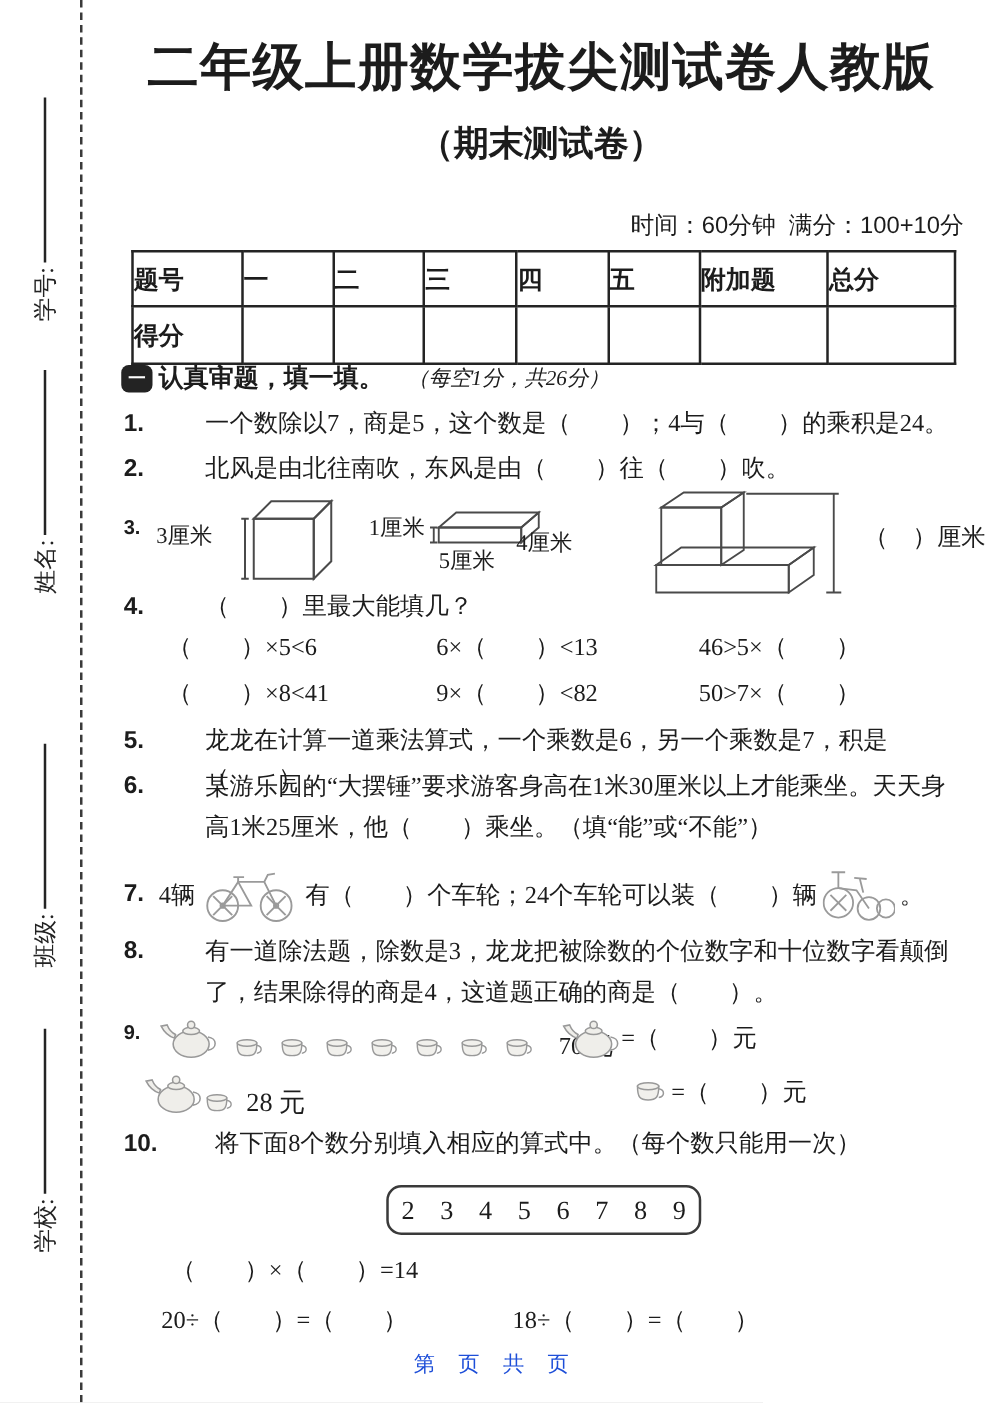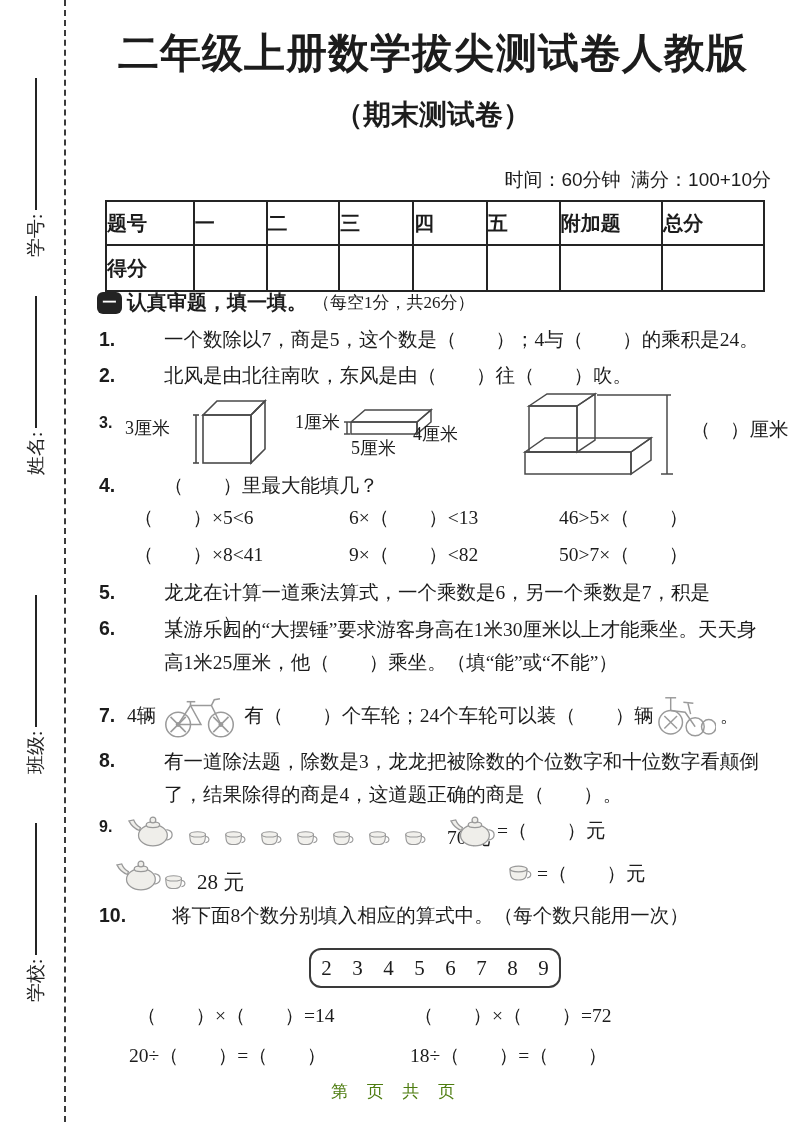--- a/index.html
+++ b/index.html
@@ -24,33 +24,33 @@
   .score-table{position:absolute;left:105px;top:200px;width:660px;border-collapse:collapse;
         font-family:"Liberation Sans",sans-serif;font-size:20px;font-weight:600;}
   .score-table th,.score-table td{border:2px solid #242424;text-align:left;padding:0;}
   .score-table tr:nth-child(1) th{height:42px;}
   .score-table tr:nth-child(2) td{height:44px;}
   
   .section{left:97px;top:289px;display:flex;align-items:center;}
   .badge{width:25px;height:22px;background:#232323;border-radius:6px;color:#fff;display:inline-flex;
          align-items:center;justify-content:center;font-size:14px;font-weight:700;margin-right:5px;}
   .sec-title{font-family:"Liberation Sans",sans-serif;font-weight:700;font-size:20px;}
-  .sec-note{font-size:17px;margin-left:6px;}
+  .sec-note{font-size:17px;margin-left:19px;font-style:italic;}
   
   .q{position:absolute;left:99px;width:676px;display:flex;align-items:flex-start;
      font-size:19.5px;line-height:31px;}
   .qnum{flex:0 0 auto;min-width:28px;font-family:"Liberation Sans",sans-serif;font-weight:700;}
   .qtext{flex:1;margin-left:37px;}
   .figlabel{font-size:18px;white-space:nowrap;}
   svg.fig{display:block;}
   .numbox{position:absolute;left:309px;top:948px;width:248px;height:36px;border:2px solid #3a3a3a;
           border-radius:12px;display:flex;align-items:center;justify-content:space-around;
           font-size:21px;}
   .eq{position:absolute;font-size:19.5px;white-space:nowrap;}
-  .footer{left:0;top:1080px;width:793px;text-align:center;font-size:17px;letter-spacing:7px;color:#4d7c0f;
+  .footer{left:0;top:1080px;width:793px;text-align:center;font-size:17px;letter-spacing:7px;color:#1d4ed8;
           font-family:"Liberation Sans",sans-serif;}
 </style>
 </head>
 <body>
 
 <div class="page">
 
   <div class="cutline"></div>
 
   <div class="sb-field" style="top:73px;height:184px;">
@@ -326,21 +326,20 @@
     <span>3</span>
     <span>4</span>
     <span>5</span>
     <span>6</span>
     <span>7</span>
     <span>8</span>
     <span>9</span>
   </div>
   <div class="abs" style="left:99px;top:1002px;width:676px;height:32px;">
     <span class="eq" style="left:38px;top:0;">（　　）×（　　）=14</span>
-    <span class="eq" style="left:315px;top:0;">（　　）×（　　）=72</span>
   </div>
   <div class="abs" style="left:99px;top:1042px;width:676px;height:32px;">
     <span class="eq" style="left:30px;top:0;">20÷（　　）=（　　）</span>
     <span class="eq" style="left:311px;top:0;">18÷（　　）=（　　）</span>
   </div>
 
   <div class="abs footer">第 页 共 页</div>
 
 </div>
 

